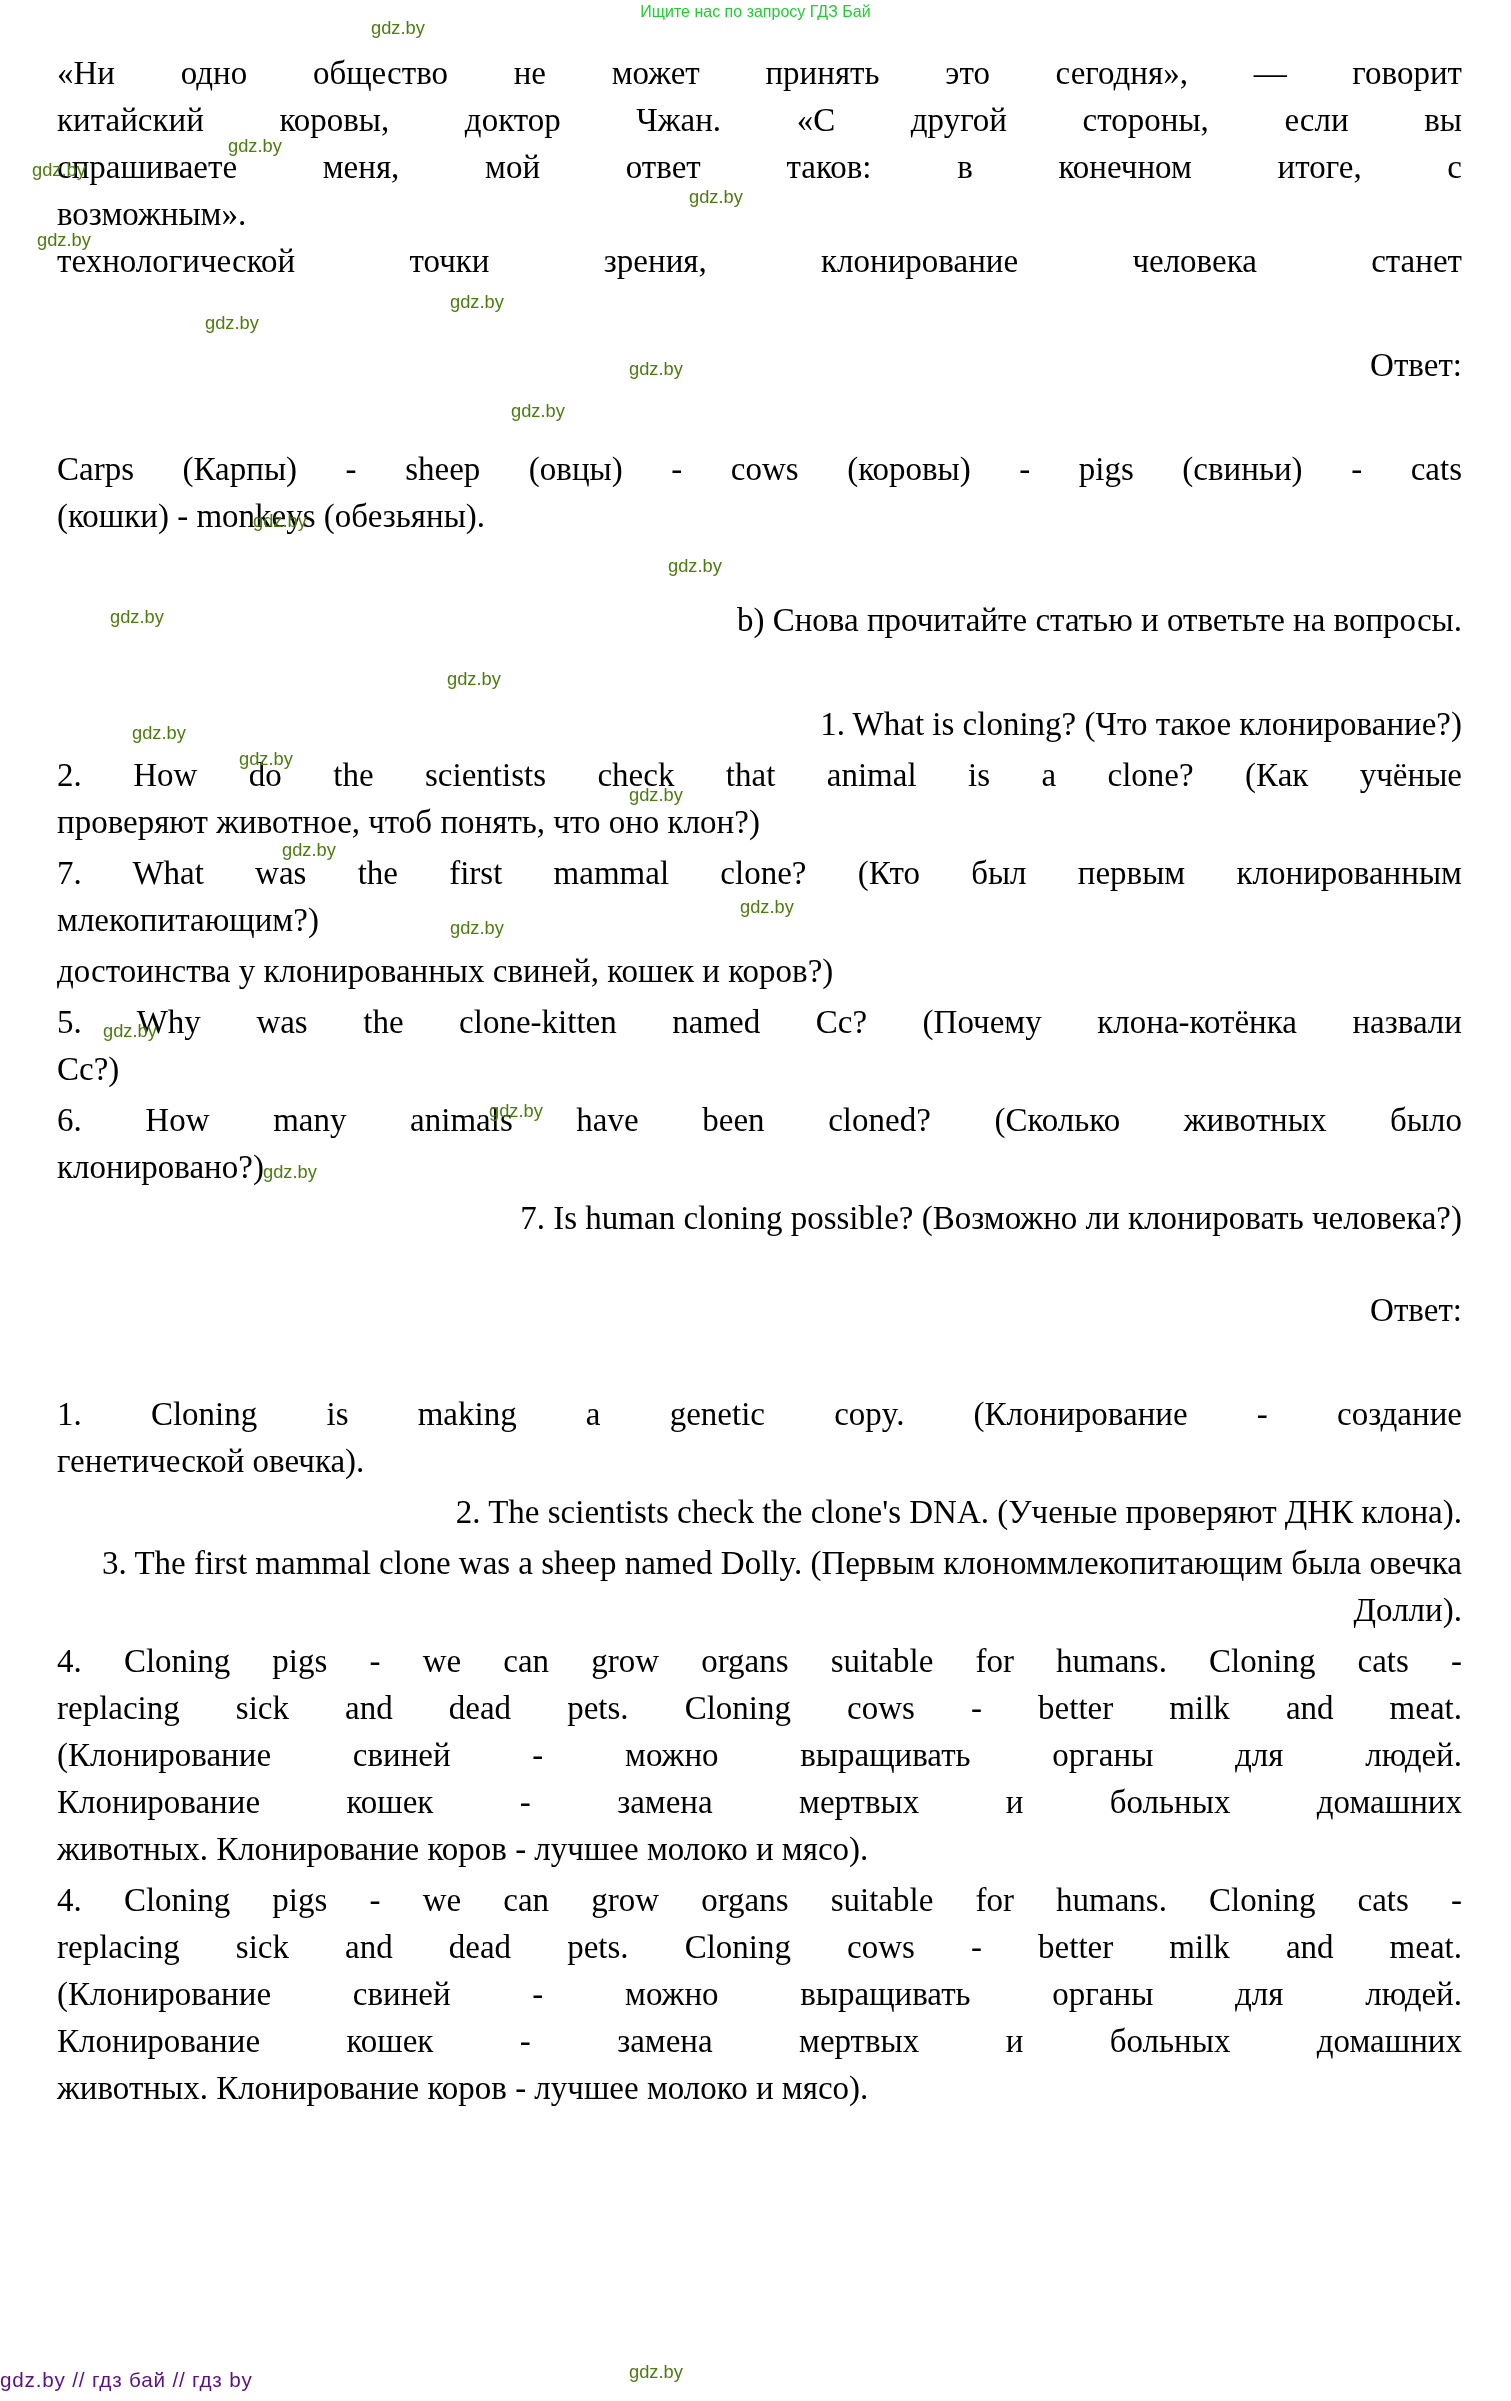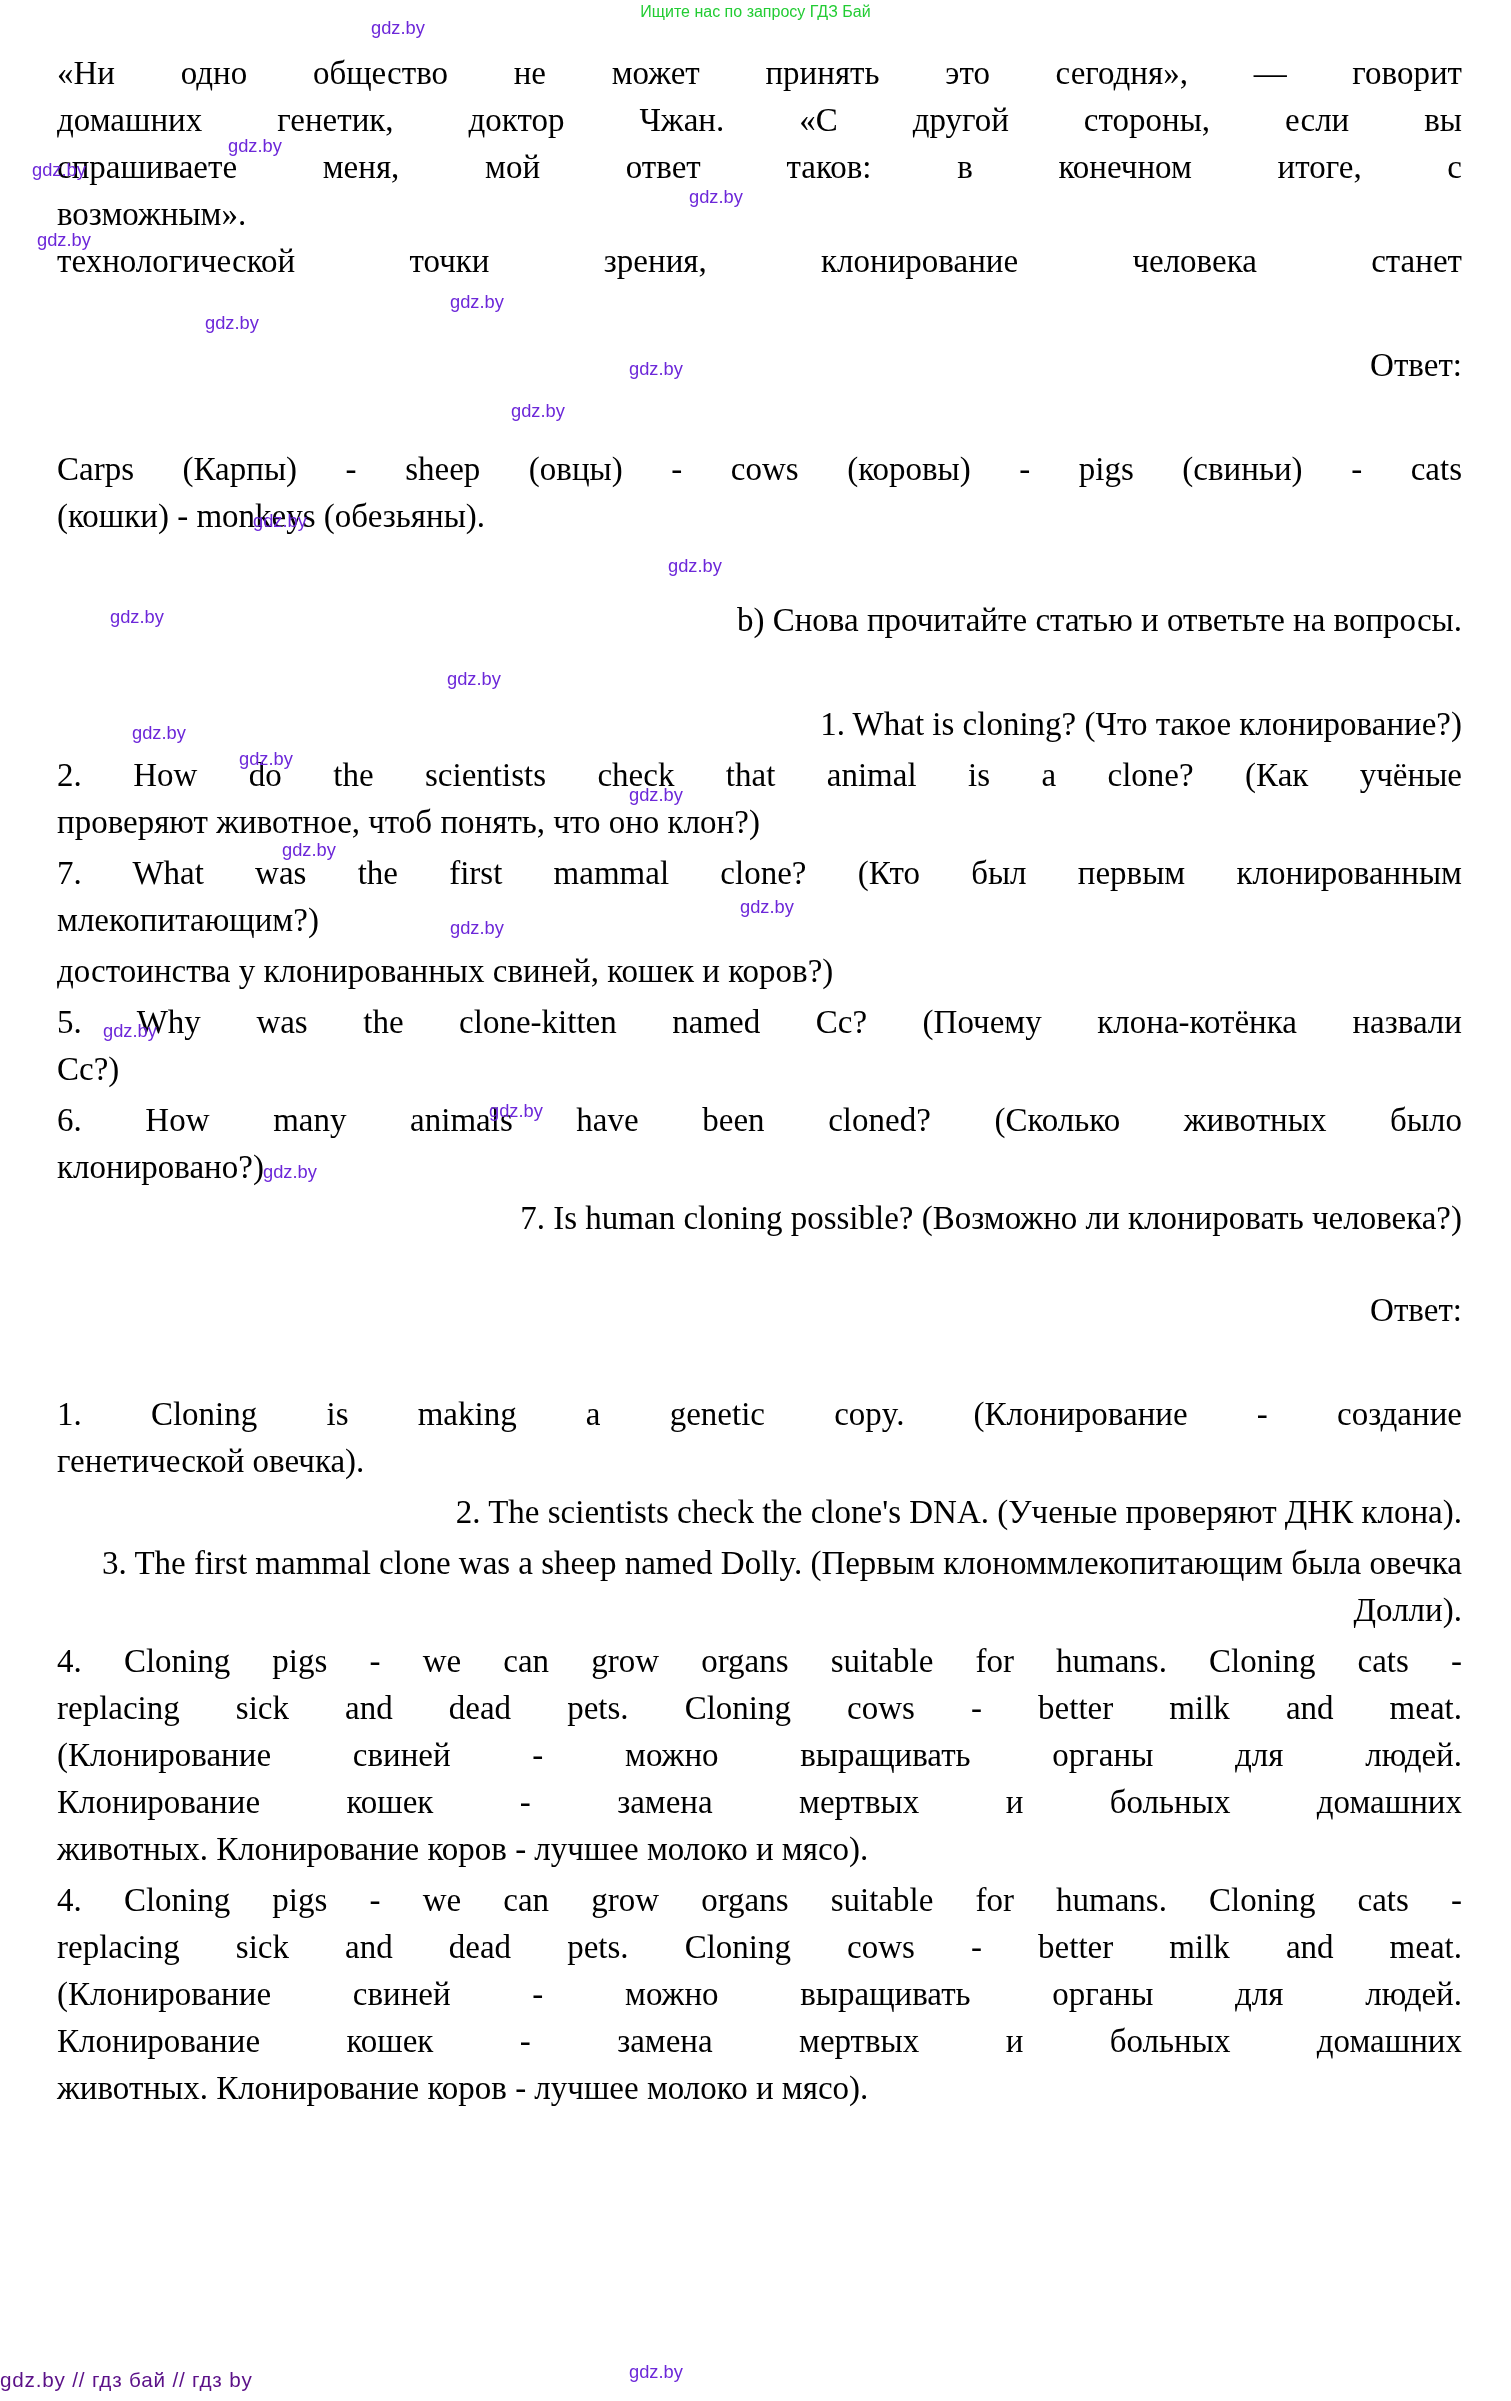--- a/index.html
+++ b/index.html
@@ -79,39 +79,39 @@
   .spacer-s  { height: 24px; }
   .spacer-m  { height: 37px; }
   .spacer-l  { height: 49px; }
 
   
   .wm {
     position: absolute;
     font-family: "Liberation Sans", "DejaVu Sans", sans-serif;
     font-size: 18.3px;
     line-height: 18.3px;
-    color: #6d28d9;
+    color: #4d7c0f;
     white-space: nowrap;
     font-weight: 400;
   }
 </style>
 </head>
 <body>
 
 <div id="page">
 
   <div class="promo-banner">Ищите нас по запросу ГДЗ Бай</div>
 
   <div class="body-text">
 
     <div class="spacer-s"></div>
 
     <div class="para fulljust">
       <span class="ln">«Ни одно общество не может принять это сегодня», — говорит</span>
-      <span class="ln">домашних генетик, доктор Чжан. «С другой стороны, если вы</span>
+      <span class="ln">китайский коровы, доктор Чжан. «С другой стороны, если вы</span>
       <span class="ln">спрашиваете меня, мой ответ таков: в конечном итоге, с</span>
       <span class="ln last">возможным».</span>
       <span class="ln">технологической точки зрения, клонирование человека станет</span>
     </div>
 
     <div class="spacer-l"></div>
 
     <div class="para nojust">Ответ:</div>
 
     <div class="spacer-l"></div>

